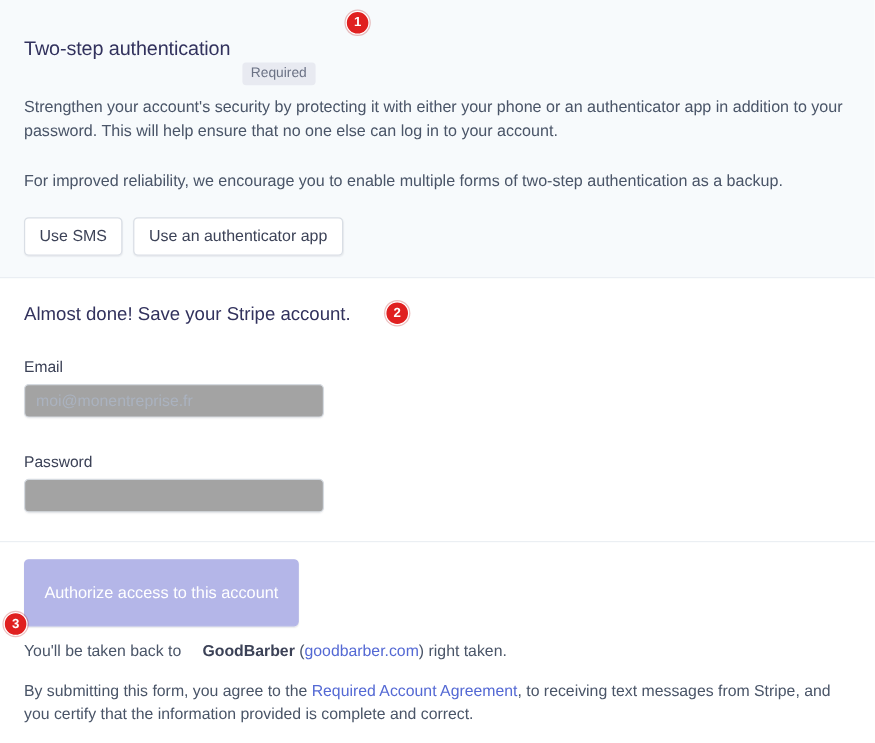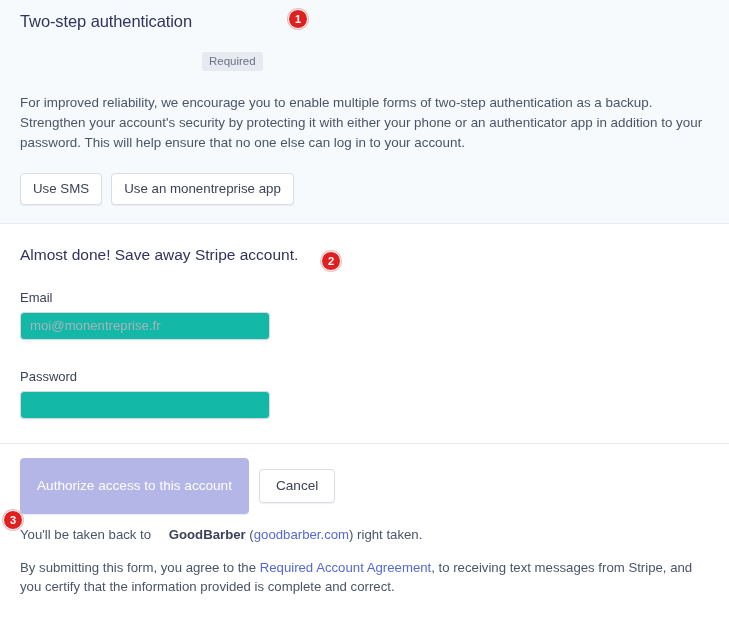--- a/index.html
+++ b/index.html
@@ -41,20 +41,21 @@
   }
   .section-footer {
     background: #ffffff;
     padding-top: 14px;
     padding-bottom: 10px;
   }
 
   
   .title-row {
     display: flex;
+    align-items: center;
     gap: 10px;
     margin-top: 4px;
     margin-bottom: 8px;
   }
   .title {
     font-size: 16.5px;
     color: #32325d;
     font-weight: 400;
     letter-spacing: -0.1px;
   }
@@ -120,21 +121,21 @@
   }
   .text-input {
     box-sizing: border-box;
     display: block;
     width: 250px;
     height: 28px;
     padding: 4px 9px;
     font-family: "Liberation Sans", sans-serif;
     font-size: 13.2px;
     color: #3c4257;
-    background: #14b8a6;
+    background: #a3a3a3;
     border: 1px solid #d5dae0;
     border-radius: 4px;
     box-shadow: 0 1px 1px rgba(60,66,87,0.06);
     outline: none;
   }
   .text-input::placeholder {
     color: #aab2bf;
   }
   .field-group + .field-group {
     margin-top: 29px;
@@ -211,48 +212,47 @@
 
   <span class="marker marker-abs" id="marker-1">1</span>
   <span class="marker marker-abs" id="marker-2">2</span>
   <span class="marker marker-abs" id="marker-3">3</span>
 
   <section class="section section-2fa">
     <div class="title-row">
       <span class="title">Two-step authentication</span>
       <span class="badge-required">Required</span>
     </div>
+    <p class="para">Strengthen your account's security by protecting it with either your phone or an authenticator app in addition to your password. This will help ensure that no one else can log in to your account.</p>
     <p class="para second">For improved reliability, we encourage you to enable multiple forms of two-step authentication as a backup.</p>
-    <p class="para">Strengthen your account's security by protecting it with either your phone or an authenticator app in addition to your password. This will help ensure that no one else can log in to your account.</p>
     <div class="btn-row">
       <button class="btn">Use SMS</button>
-      <button class="btn">Use an monentreprise app</button>
+      <button class="btn">Use an authenticator app</button>
     </div>
   </section>
 
   <section class="section section-account">
     <div class="section-heading">
-      <span>Almost done! Save away Stripe account.</span>
+      <span>Almost done! Save your Stripe account.</span>
     </div>
 
     <div class="field-group">
       <div class="field-label">Email</div>
       <input class="text-input" type="email" placeholder="moi@monentreprise.fr" style="">
     </div>
 
     <div class="field-group">
       <div class="field-label">Password</div>
       <input class="text-input" type="password" placeholder="" style="">
     </div>
   </section>
 
   <section class="section section-footer">
     <div class="footer-btn-row">
       <button class="btn btn-primary">Authorize access to this account</button>
-      <button class="btn btn-cancel">Cancel</button>
     </div>
 
     <div class="footer-note">
       <span>You'll be taken back to </span><span class="bold">GoodBarber</span><span> (</span><a class="link" href="#">goodbarber.com</a><span>)</span><span> right taken.</span>
     </div>
 
     <div class="footer-note legal">
       <span>By submitting this form, you agree to the </span><a class="link" href="#">Required Account Agreement</a><span>, to receiving text messages from Stripe, and you certify that the information provided is complete and correct.</span>
     </div>
   </section>

